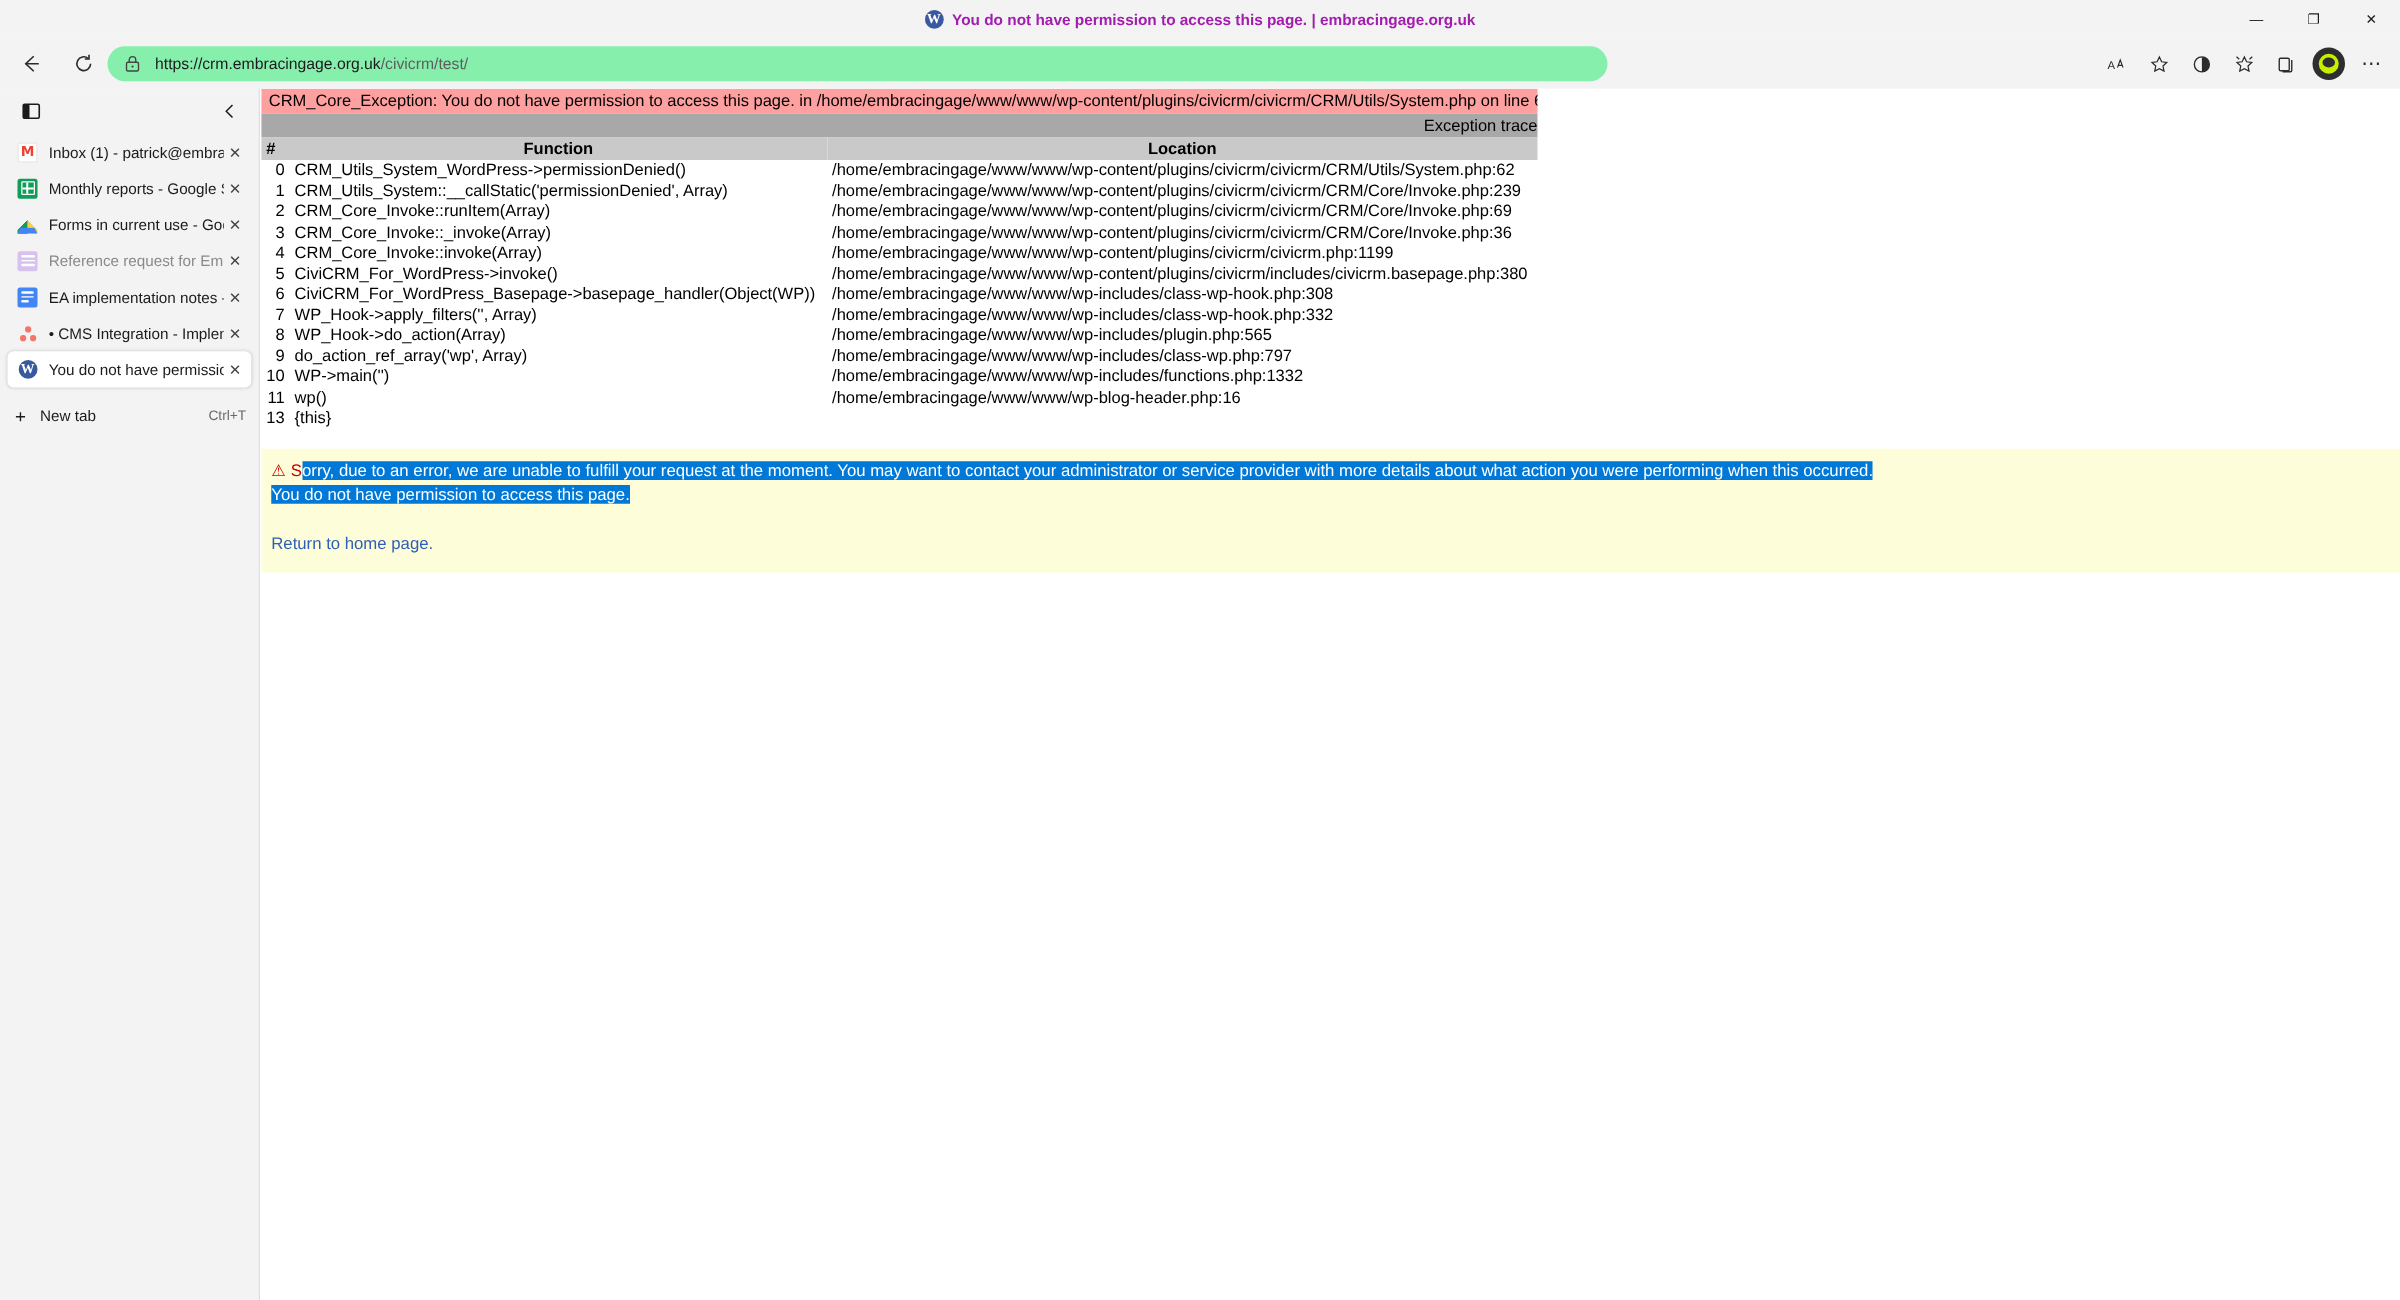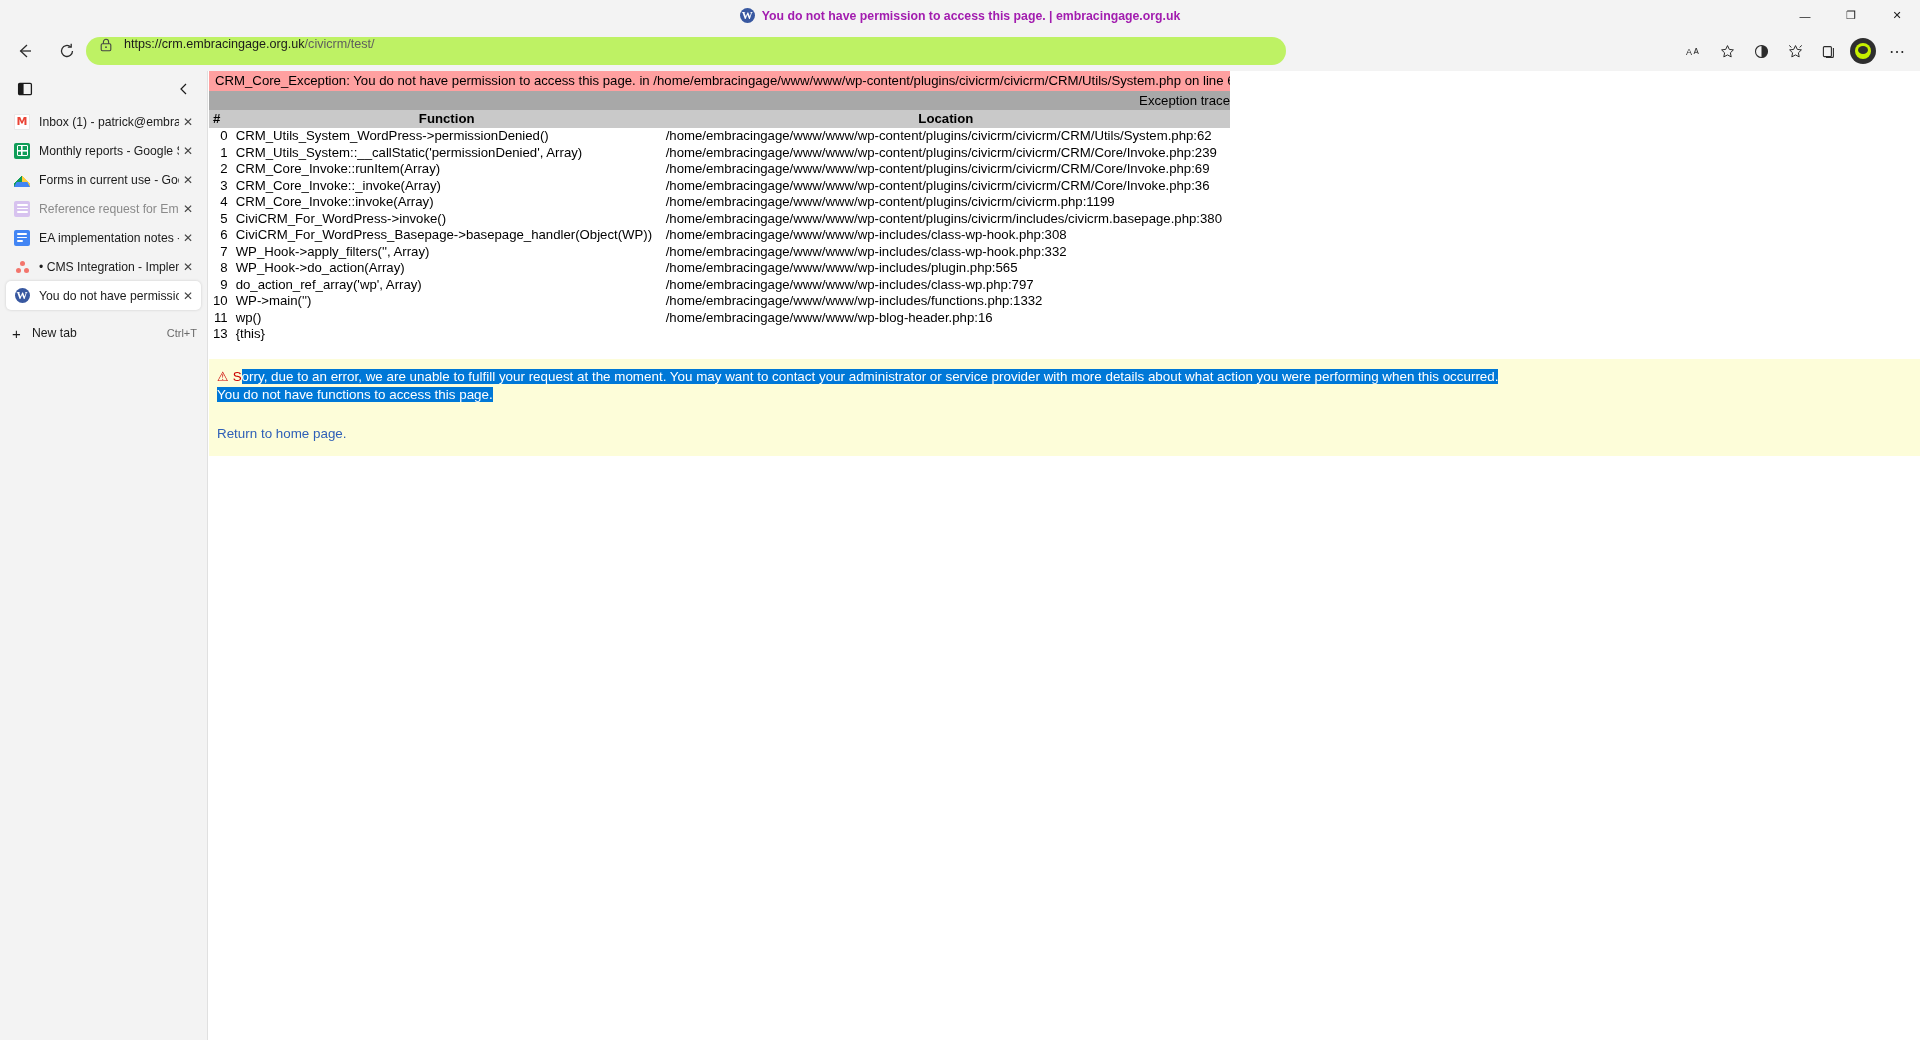--- a/index.html
+++ b/index.html
@@ -43,22 +43,22 @@
   }
   .nav-btn {
     width: 34px; height: 30px; margin-left: 8px;
     display: flex; align-items: center; justify-content: center;
     border-radius: 4px; color: #2b2b2b;
   }
 
   .urlbar {
     position: absolute; left: 86px; top: 6px;
     width: 1200px; height: 28px;
-    background: #bef264; border-radius: 14px;
-    display: flex; align-items: flex-start;
+    background: #86efac; border-radius: 14px;
+    display: flex; align-items: center;
     padding: 0 10px 0 12px;
   }
   .lock-icon { width: 16px; height: 16px; margin-right: 10px; flex: 0 0 auto; }
   .url-text { font-size: 12.6px; color: #5e5e5e; white-space: nowrap; }
   .url-text .host { color: #1b1b1b; }
 
   .toolbar-right {
     position: absolute; right: 8px; top: 5px;
     display: flex; align-items: center; gap: 4px;
   }
@@ -491,18 +491,18 @@
           <td class="c-loc"></td>
         </tr>
       </tbody>
   </table>
 
   <div class="crm-warn">
     <div class="warn-line">
       <span class="warn-icon">⚠</span><span class="sel-red">S</span><span class="sel">orry, due to an error, we are unable to fulfill your request at the moment. You may want to contact your administrator or service provider with more details about what action you were performing when this occurred.</span>
     </div>
     <div class="warn-line">
-      <span class="sel">You do not have functions to access this page.</span>
+      <span class="sel">You do not have permission to access this page.</span>
     </div>
     <a class="home-link" href="#">Return to home page.</a>
   </div>
 
 </div>
 
 </body></html>

